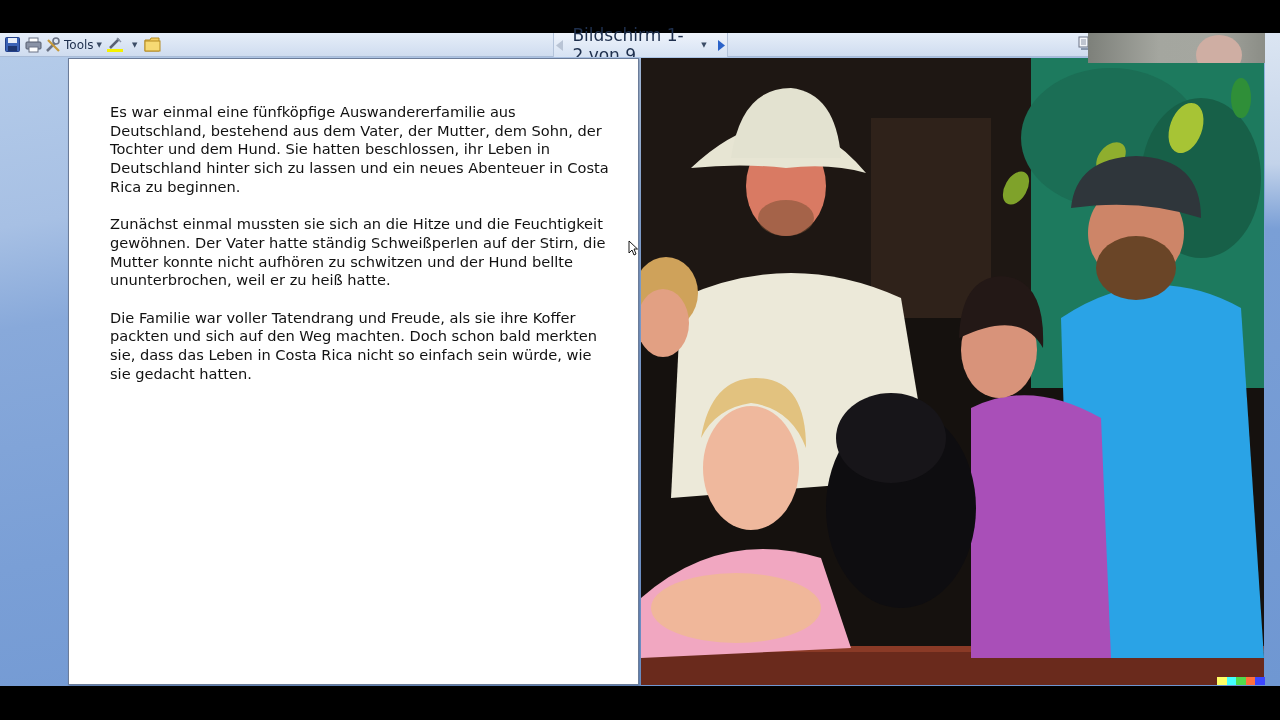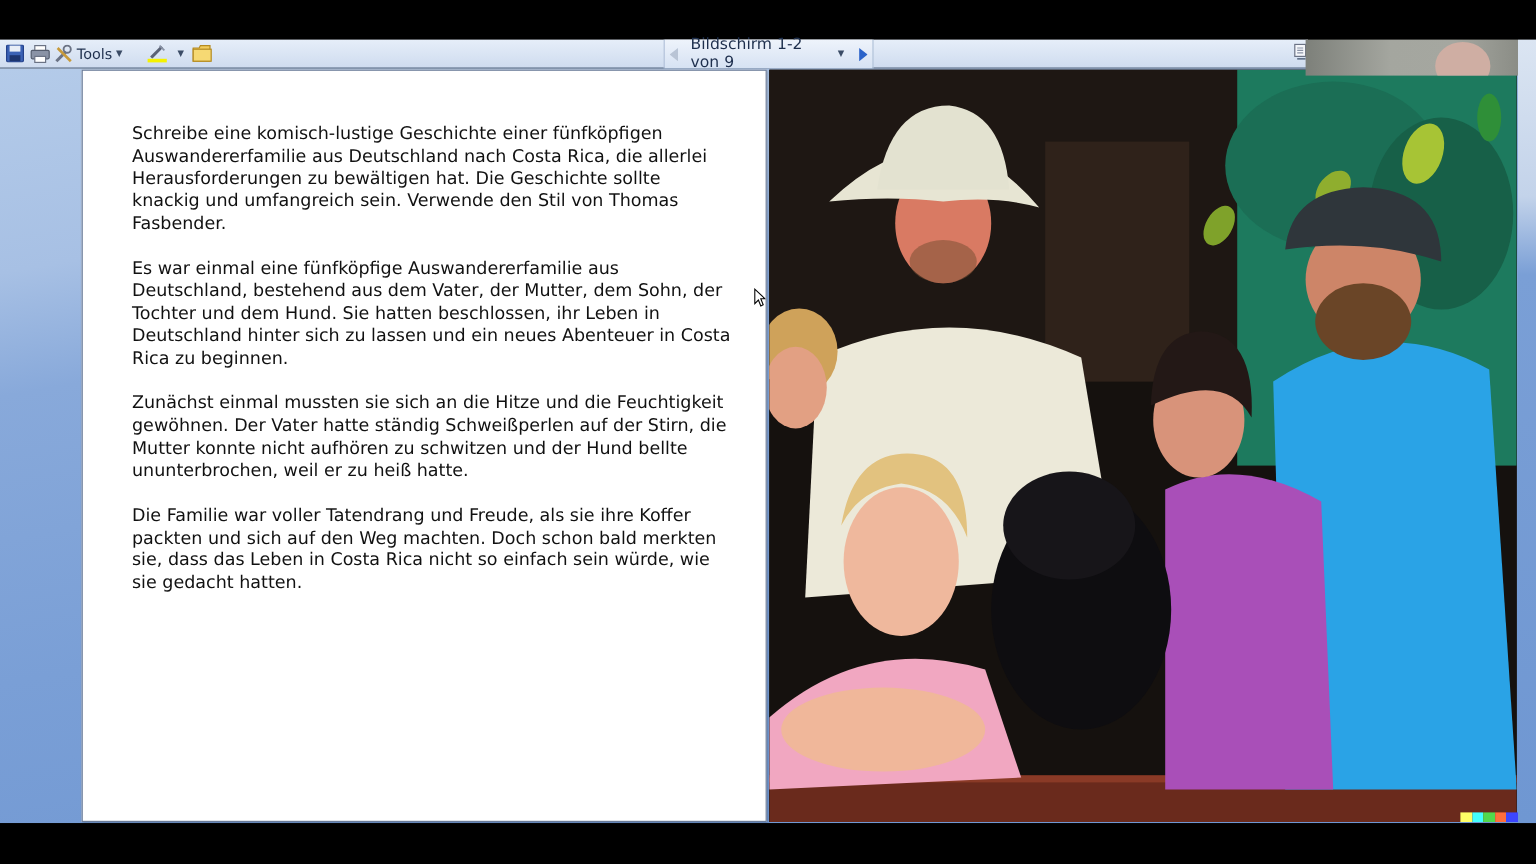--- a/index.html
+++ b/index.html
@@ -11,32 +11,32 @@
 
   
   .toolbar {
     position: absolute; left: 0; top: 33px; width: 1090px; height: 24px;
     background: linear-gradient(#e6eef9, #cfdcef);
     border-bottom: 1px solid #a9bcd7;
     display: flex; align-items: center;
   }
   .tb-left { display: flex; align-items: center; height: 24px; padding-left: 3px; }
   .tb-icon { width: 18px; height: 18px; display: flex; align-items: center; justify-content: center; margin-right: 3px; }
-  .tools-btn { display: flex; align-items: center; font-size: 12px; color: #1e2f4d; margin-right: 18px; }
+  .tools-btn { display: flex; align-items: center; font-size: 12px; color: #1e2f4d; margin-right: 2px; }
   .tools-btn .label { margin-left: 2px; }
   .caret { font-size: 7px; color: #3b4c66; margin-left: 3px; }
 
   .nav-group {
     position: absolute; left: 553px; top: 0; height: 24px; width: 175px;
     display: flex; align-items: center;
     border-left: 1px solid #b3c3da; border-right: 1px solid #b3c3da;
     background: linear-gradient(#eef3fb, #d6e2f3);
   }
   .nav-prev { width: 18px; display: flex; justify-content: center; }
-  .nav-label { font-size: 13px; color: #1e2f4d; margin-left: 6px; }
+  .nav-label { font-size: 17px; color: #1e2f4d; margin-left: 6px; }
   .nav-drop { font-size: 7px; color: #3b4c66; margin-left: 8px; }
   .nav-next { width: 18px; display: flex; justify-content: center; margin-left: 8px; }
   .tb-right-icon { position: absolute; left: 1078px; top: 3px; width: 14px; height: 18px; }
 
   
   .stage {
     position: absolute; left: 0; top: 57px; width: 1280px; height: 629px;
     background: linear-gradient(170deg, #b4cbe9 0%, #a7c0e4 20%, #88a9da 32%, #7a9fd6 60%, #6d95d1 100%);
   }
 
@@ -137,21 +137,20 @@
         <path d="M3 13 L10 13" stroke="#3b4c66"></path>
         <path d="M3 4 L8 4 M3 6 L8 6 M3 8 L8 8" stroke="#8a93a6"></path>
       </svg>
   </span>
 </div>
 
 <div class="stage"></div>
 
 <div class="page">
   <div class="page-text">
-    <p>Schreibe eine komisch-lustige Geschichte einer fünfköpfigen Auswandererfamilie aus Deutschland nach Costa Rica, die allerlei Herausforderungen zu bewältigen hat. Die Geschichte sollte knackig und umfangreich sein. Verwende den Stil von Thomas Fasbender.</p>
     <p>Es war einmal eine fünfköpfige Auswandererfamilie aus Deutschland, bestehend aus dem Vater, der Mutter, dem Sohn, der Tochter und dem Hund. Sie hatten beschlossen, ihr Leben in Deutschland hinter sich zu lassen und ein neues Abenteuer in Costa Rica zu beginnen.</p>
     <p>Zunächst einmal mussten sie sich an die Hitze und die Feuchtigkeit gewöhnen. Der Vater hatte ständig Schweißperlen auf der Stirn, die Mutter konnte nicht aufhören zu schwitzen und der Hund bellte ununterbrochen, weil er zu heiß hatte.</p>
     <p>Die Familie war voller Tatendrang und Freude, als sie ihre Koffer packten und sich auf den Weg machten. Doch schon bald merkten sie, dass das Leben in Costa Rica nicht so einfach sein würde, wie sie gedacht hatten.</p>
   </div>
 </div>
 
 <div class="photo">
   <svg width="623" height="627" viewBox="0 0 623 627">
 
     <rect x="0" y="0" width="623" height="627" fill="#15110e"></rect>

